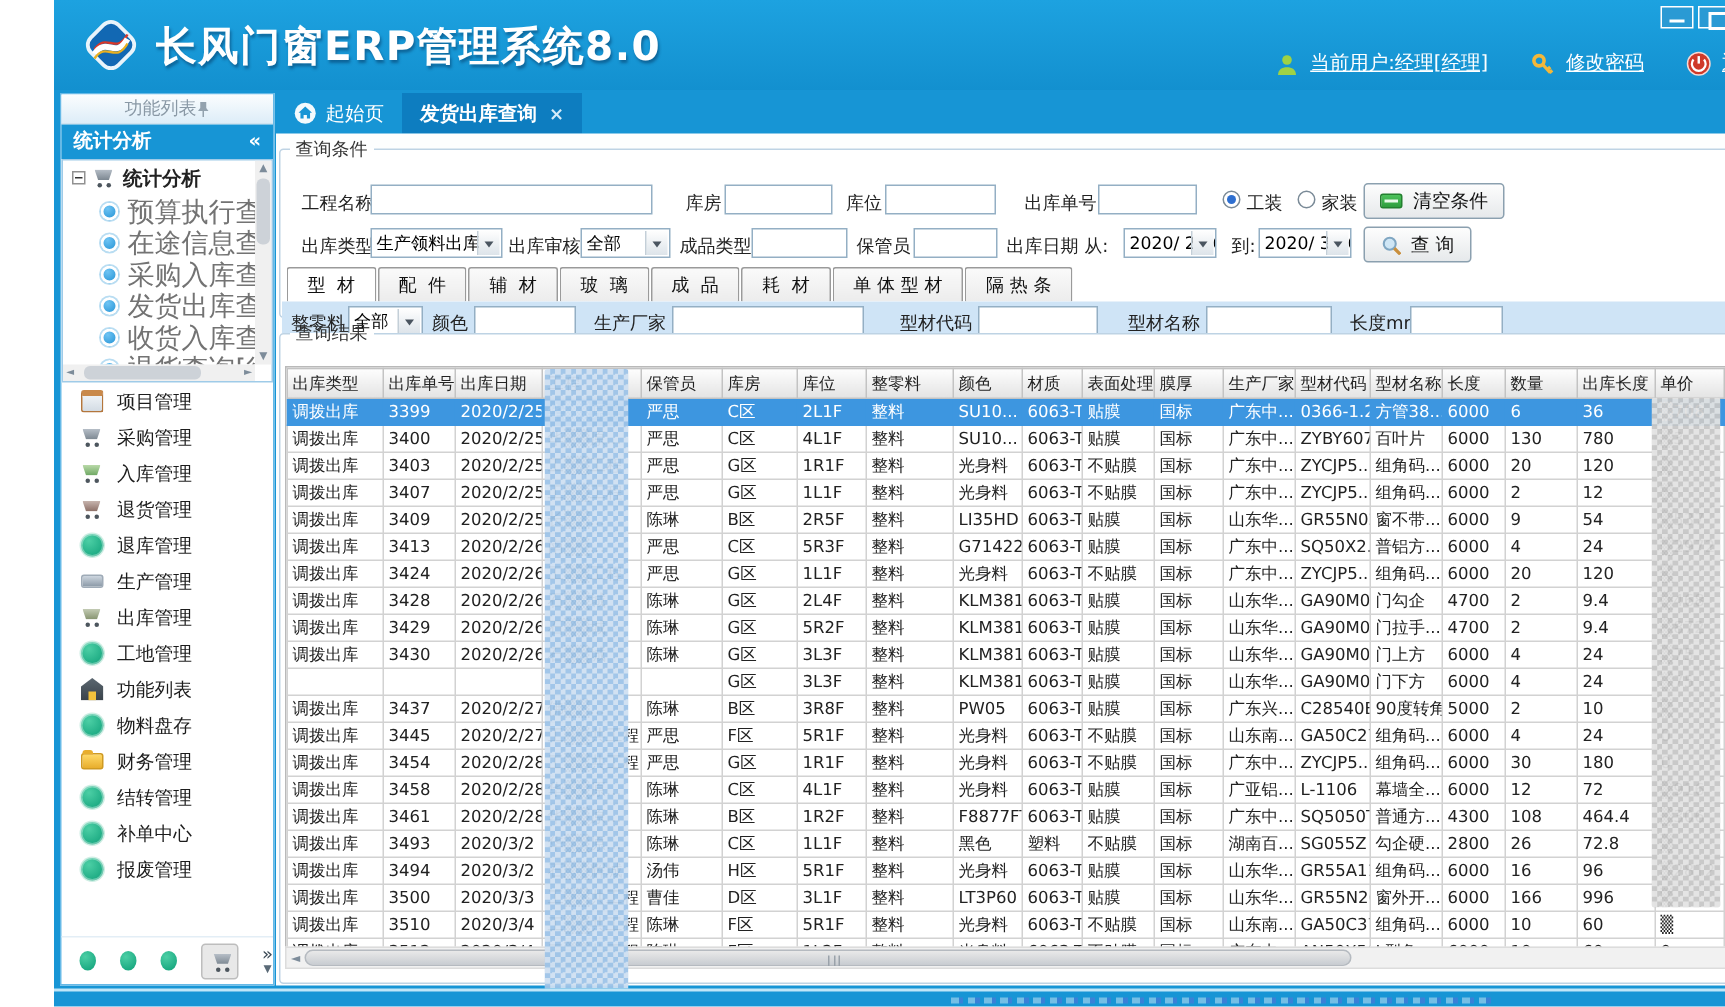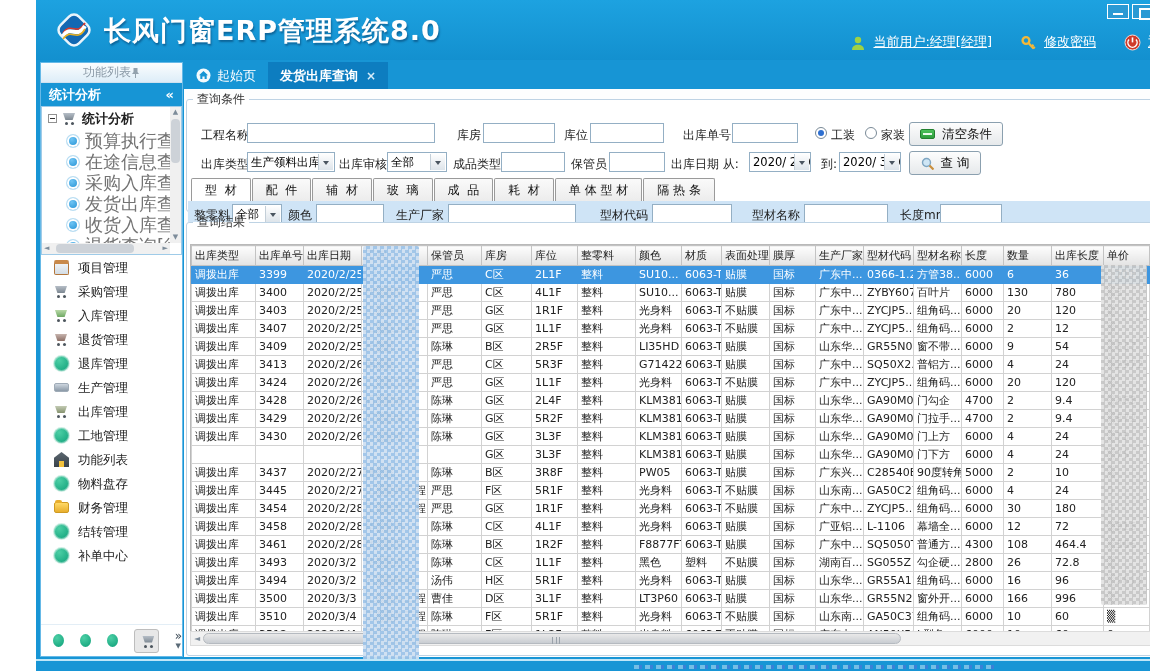--- a/index.html
+++ b/index.html
@@ -278,20 +278,24 @@
         <div class="menu-item">
           <span class="mi dot-icon"></span>
           <span>结转管理</span>
         </div>
 
         <div class="menu-item">
           <span class="mi dot-icon"></span>
           <span>补单中心</span>
         </div>
 
+        <div class="menu-item">
+          <span class="mi dot-icon"></span>
+          <span>报废管理</span>
+        </div>
       </div>
     <div class="side-footer">
       <span class="fdot"></span>
       <span class="fdot"></span>
       <span class="fdot"></span>
       <span class="side-cart-btn">
           <span class="tree-cart"></span>
         </span>
       <span class="overflow"><span>»</span><span class="tiny">▼</span></span>
     </div>

